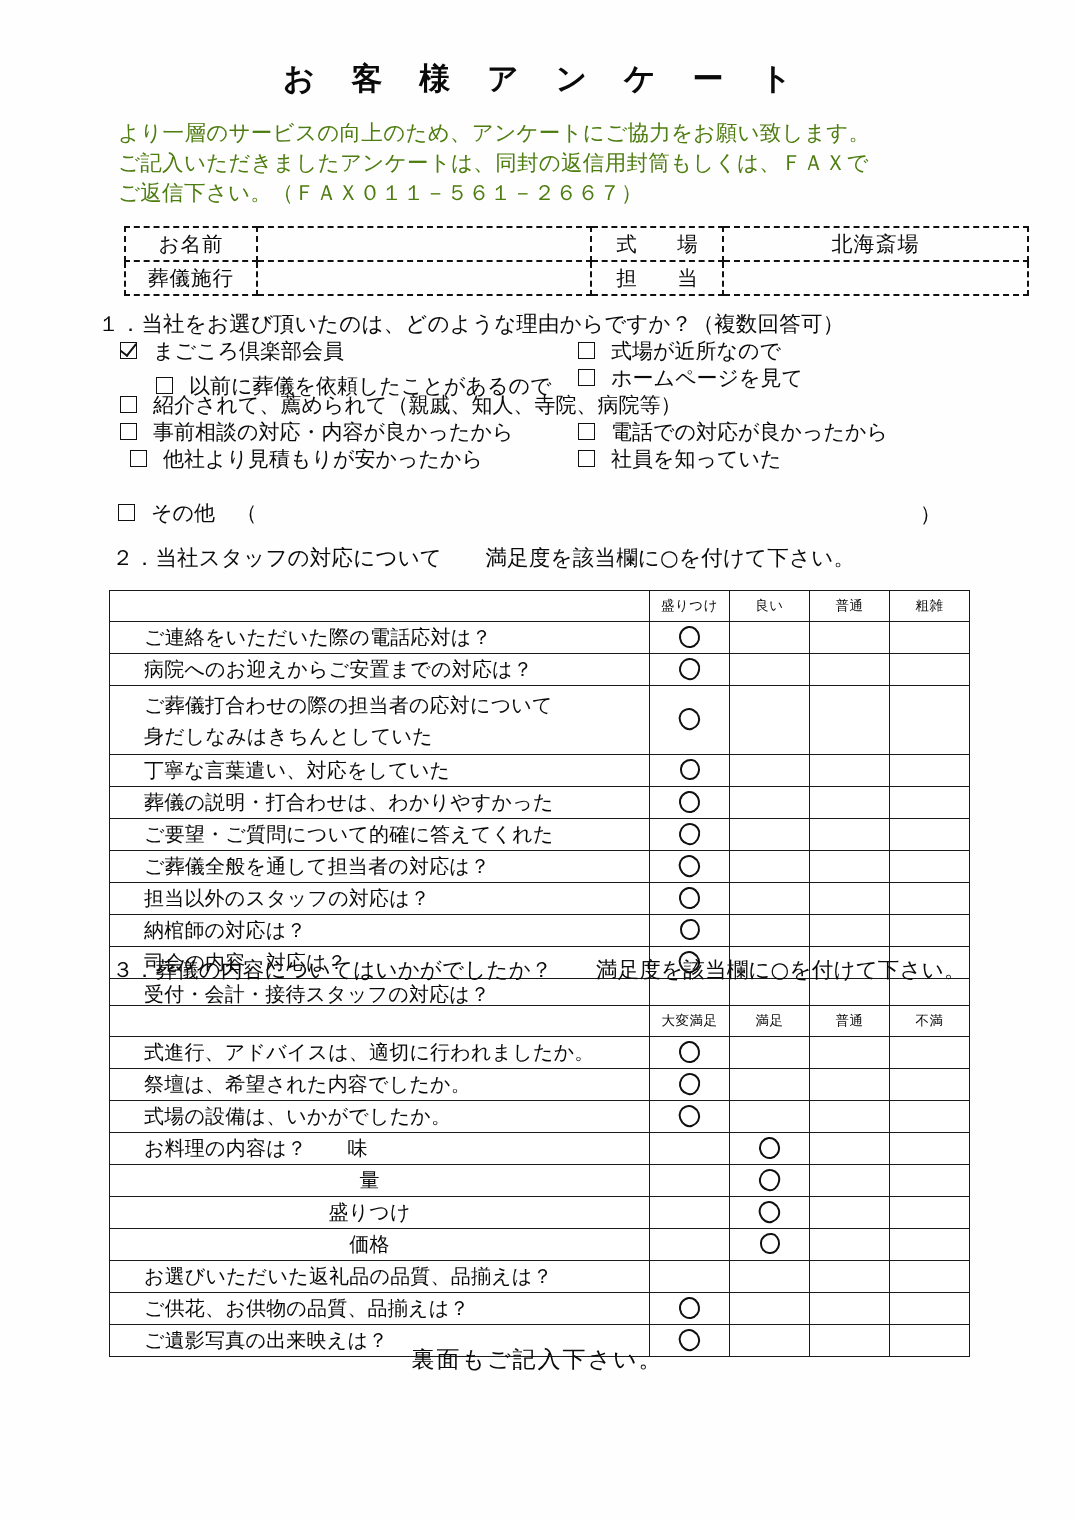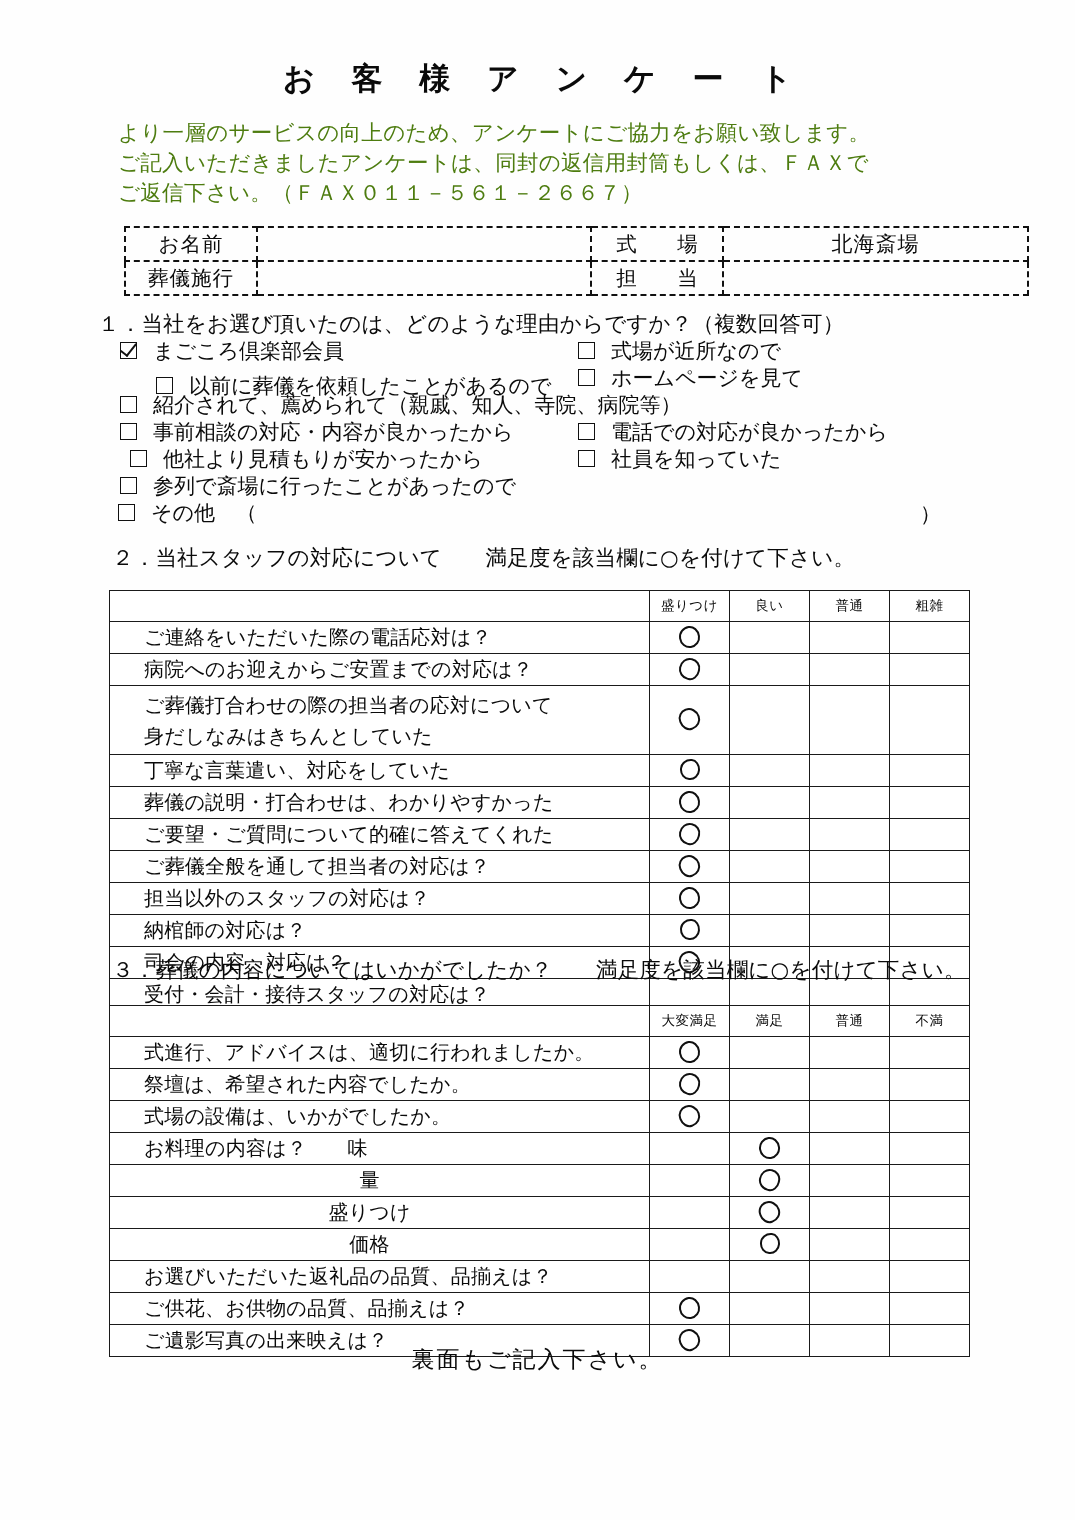--- a/index.html
+++ b/index.html
@@ -268,24 +268,20 @@
       <span>紹介されて、薦められて（親戚、知人、寺院、病院等）</span>
     </div>
     <div class="opt" style="top:81px;  left:120px;">
       <span class="cb"></span>
       <span>事前相談の対応・内容が良かったから</span>
     </div>
     <div class="opt" style="top:108px; left:120px;padding-left:10px;">
       <span class="cb"></span>
       <span>他社より見積もりが安かったから</span>
     </div>
-    <div class="opt" style="top:135px; left:120px;">
-      <span class="cb"></span>
-      <span>参列で斎場に行ったことがあったので</span>
-    </div>
     <div class="opt" style="top:162px; left:118px;">
       <span class="cb"></span>
       <span>その他　（</span>
     </div>
     <div class="other-paren" style="top:162px; left:920px;">）</div>
 
     <div class="opt" style="top:0px;  left:578px;">
       <span class="cb"></span>
       <span>式場が近所なので</span>
     </div>

